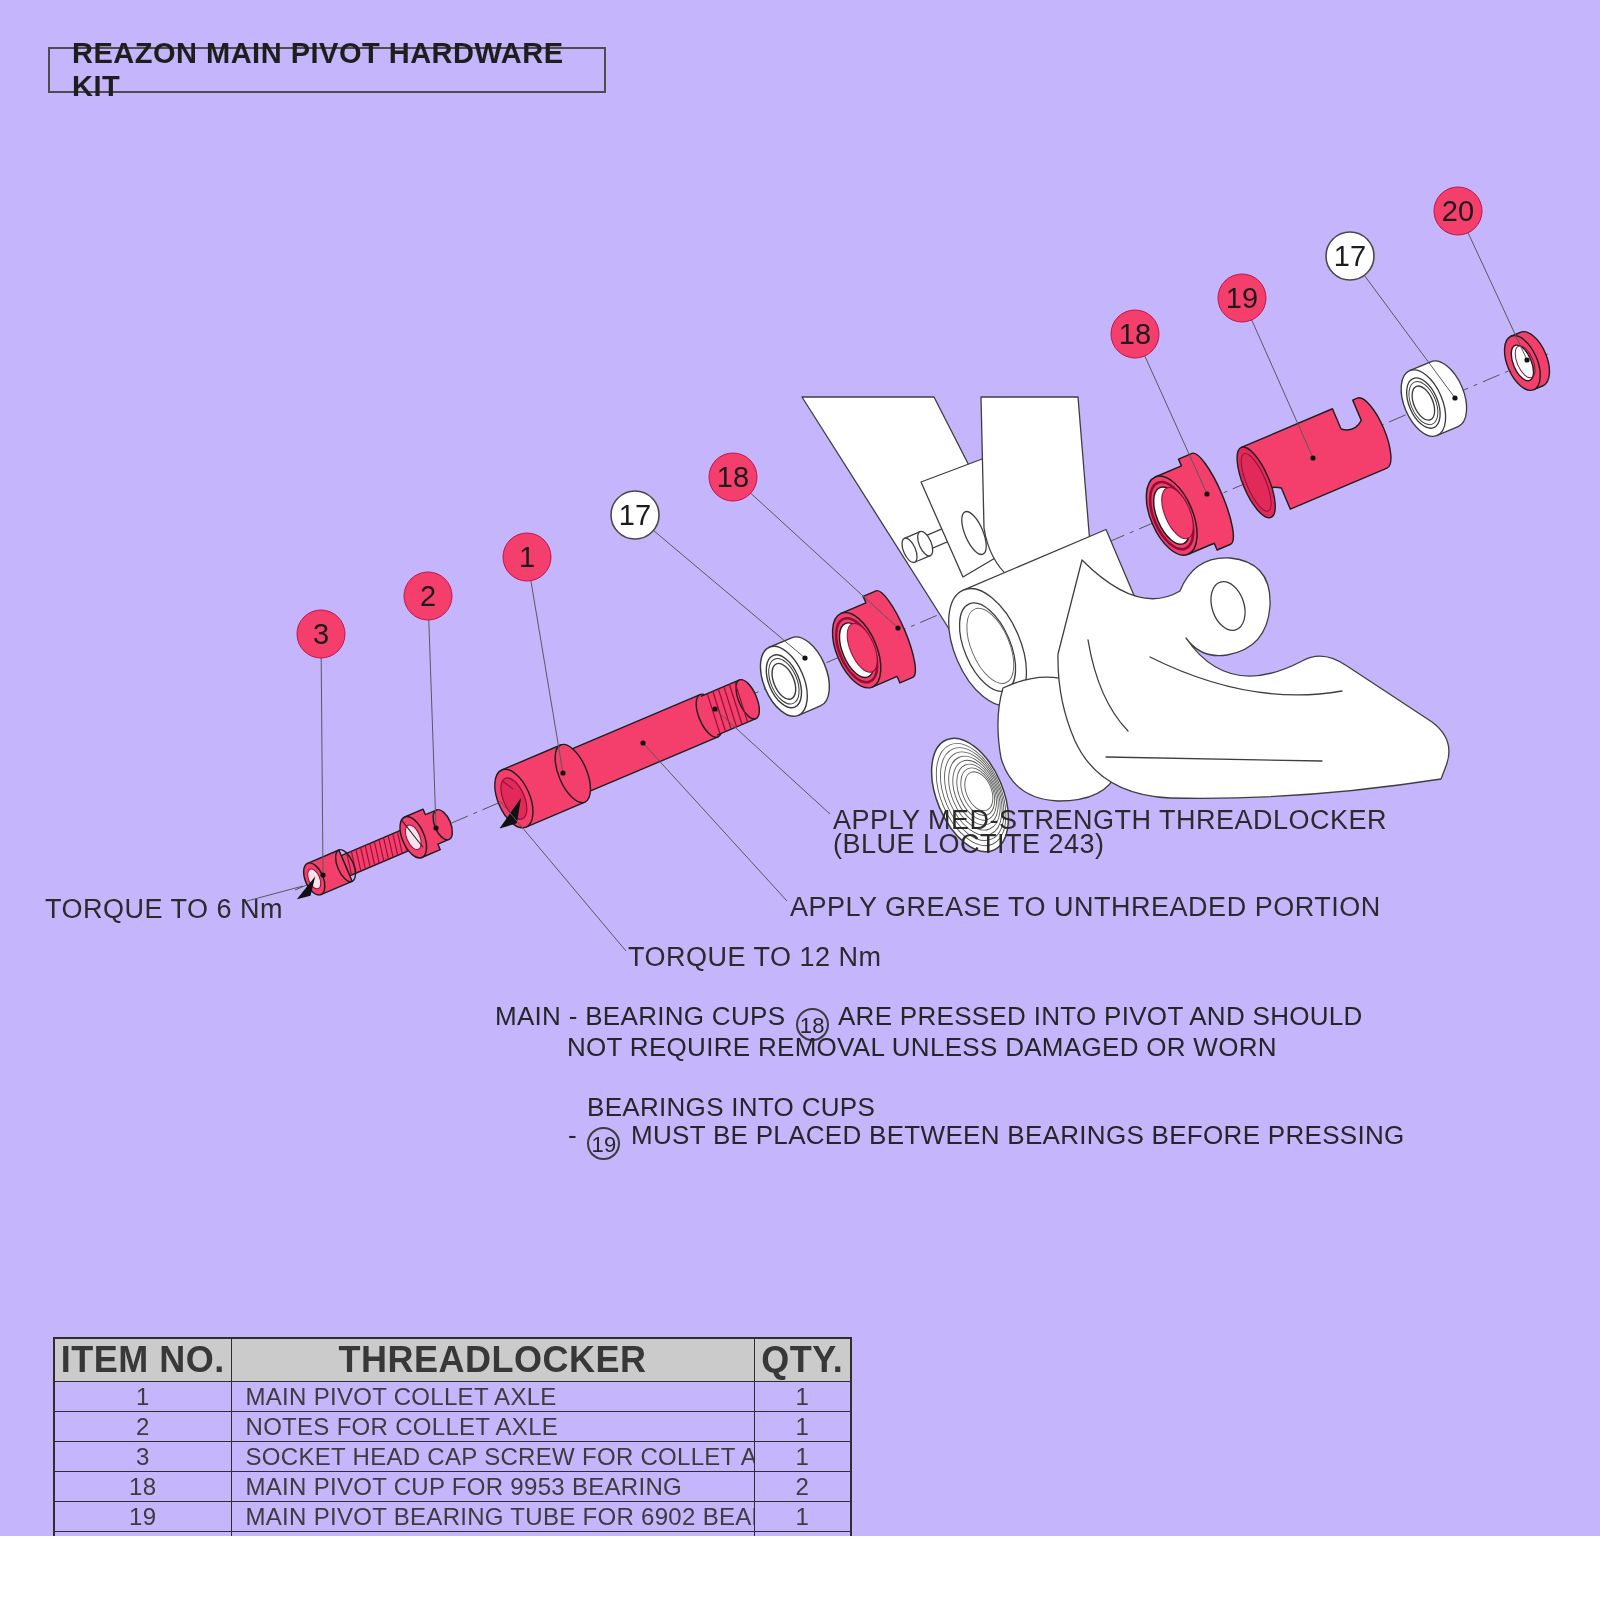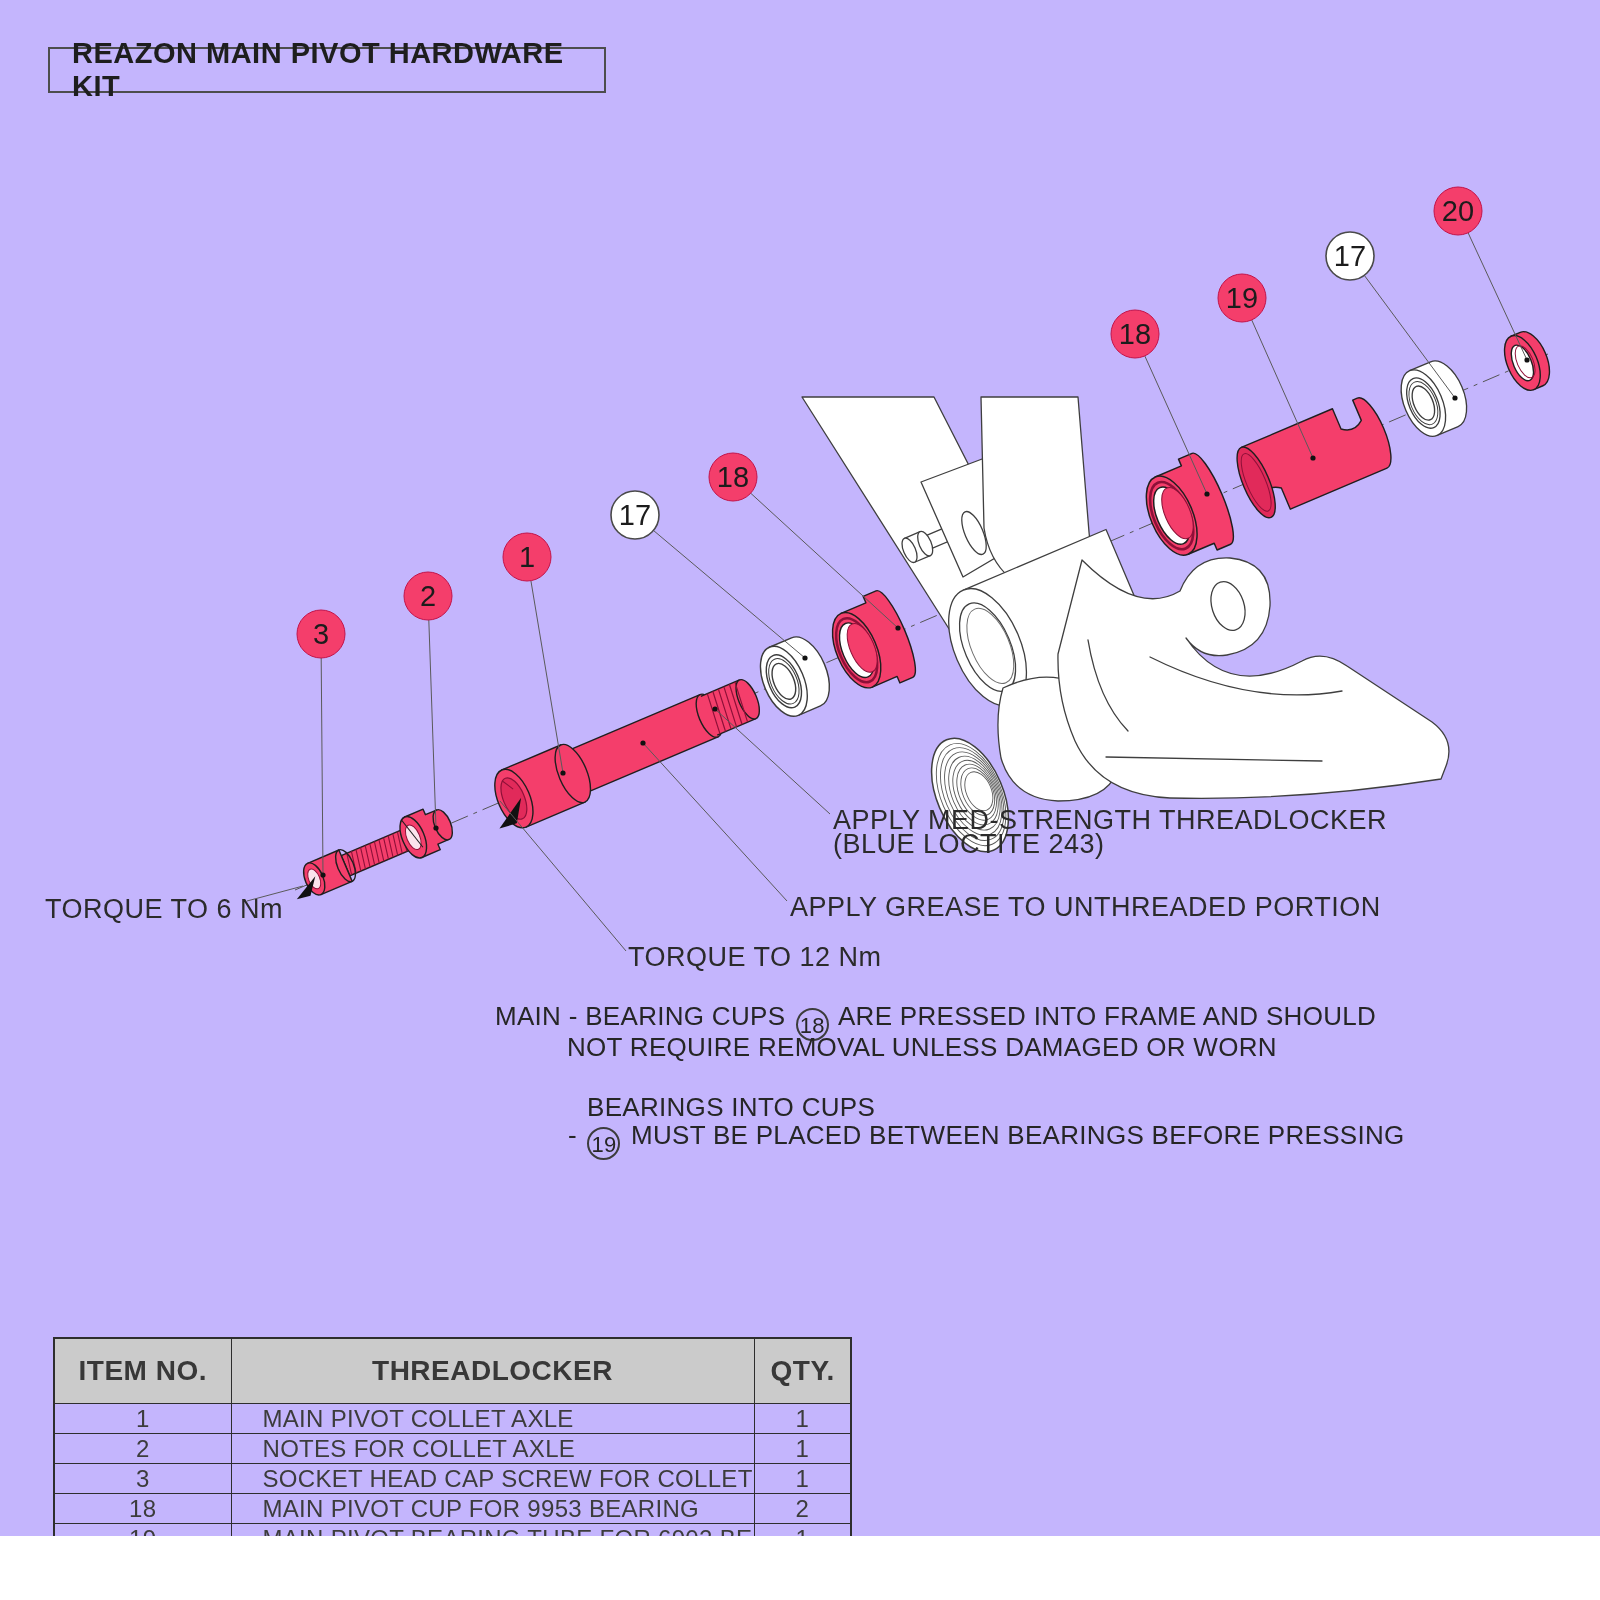--- a/index.html
+++ b/index.html
@@ -7,25 +7,25 @@
   .page{position:relative;width:1600px;height:1536px;background:#c4b5fd;overflow:hidden;}
   .title-box{position:absolute;left:48px;top:47px;width:558px;height:46px;border:2px solid #4d4d4d;
     display:flex;align-items:center;padding-left:22px;box-sizing:border-box;}
   .title-box span{font-size:29px;font-weight:bold;letter-spacing:.5px;color:#1e1e1e;}
   #diagram-svg{position:absolute;left:0;top:0;font-family:"Liberation Sans",sans-serif;}
   .note-line{position:absolute;white-space:nowrap;font-size:26px;color:#262626;letter-spacing:.3px;}
   .ref-circle{display:inline-block;width:33px;height:33px;line-height:31px;border:2px solid #3c3c3c;
     border-radius:50%;text-align:center;font-size:22px;vertical-align:-8px;margin:0 3px;box-sizing:border-box;}
   table.bom{position:absolute;left:53px;top:1337px;width:797px;border-collapse:collapse;
     border:2px solid #2e2e2e;table-layout:fixed;}
-  table.bom th{background:#cbcbcb;border:1.5px solid #2e2e2e;font-size:28px;font-weight:bold;
-    color:#383838;height:31px;padding:16px;letter-spacing:.5px;}
+  table.bom th{background:#cbcbcb;border:1.5px solid #2e2e2e;font-size:36px;font-weight:bold;
+    color:#383838;height:31px;padding:0;letter-spacing:.5px;}
   table.bom td{border:1px solid #2e2e2e;font-size:24px;color:#3c3c3c;height:29px;padding:0;
     text-align:center;letter-spacing:.3px;white-space:nowrap;overflow:hidden;}
-  table.bom td.desc{text-align:left;padding-left:31px;}
+  table.bom td.desc{text-align:left;padding-left:14px;}
 </style>
 </head>
 <body>
 
 <div class="page">
 
   <div class="title-box">
     <span>REAZON MAIN PIVOT HARDWARE KIT</span>
   </div>
 
@@ -227,21 +227,21 @@
     <g id="ann-texts">
         <text x="45" y="918" font-size="27" fill="#2B2B2B" letter-spacing="0.5">TORQUE TO 6 Nm</text>
         <text x="833" y="829" font-size="27" fill="#2B2B2B" letter-spacing="0.5">APPLY MED-STRENGTH THREADLOCKER</text>
         <text x="833" y="853" font-size="27" fill="#2B2B2B" letter-spacing="0.5">(BLUE LOCTITE 243)</text>
         <text x="790" y="916" font-size="27" fill="#2B2B2B" letter-spacing="0.5">APPLY GREASE TO UNTHREADED PORTION</text>
         <text x="628" y="966" font-size="27" fill="#2B2B2B" letter-spacing="0.5">TORQUE TO 12 Nm</text>
       </g>
   </svg>
 
   <div id="notes">
-      <div class="note-line" style="left: 495px; top: 1001px;"><span>MAIN - BEARING CUPS </span><span class="ref-circle">18</span><span> ARE PRESSED INTO FRAME AND SHOULD</span></div>
+      <div class="note-line" style="left: 495px; top: 1001px;"><span>MAIN - BEARING CUPS </span><span class="ref-circle">18</span><span> ARE PRESSED INTO PIVOT AND SHOULD</span></div>
       <div class="note-line" style="left: 567px; top: 1032px;"><span>NOT REQUIRE REMOVAL UNLESS DAMAGED OR WORN</span></div>
       <div class="note-line" style="left: 568px; top: 1120px;"><span>- </span><span class="ref-circle">19</span><span> MUST BE PLACED BETWEEN BEARINGS BEFORE PRESSING</span></div>
       <div class="note-line" style="left: 587px; top: 1092px;"><span>BEARINGS INTO CUPS</span></div>
     </div>
 
   <table class="bom">
     <colgroup>
         <col style="width:177px">
         <col style="width:523px">
         <col style="width:97px">

